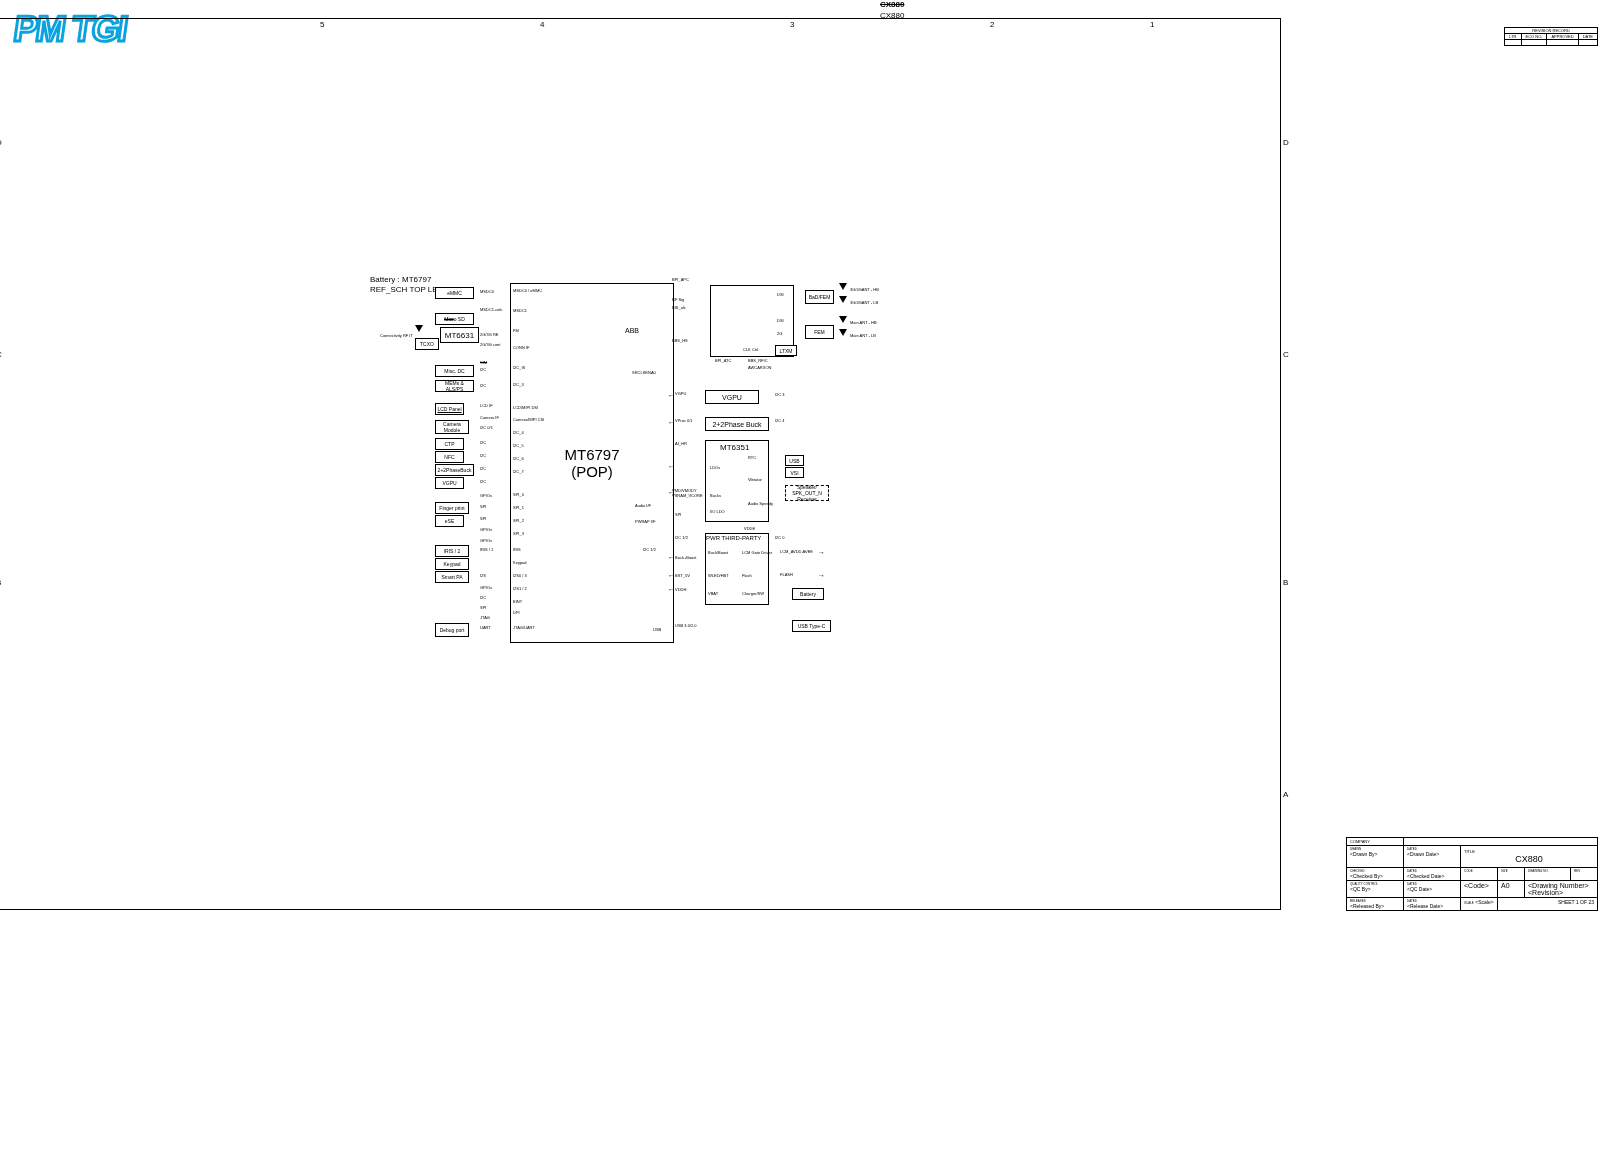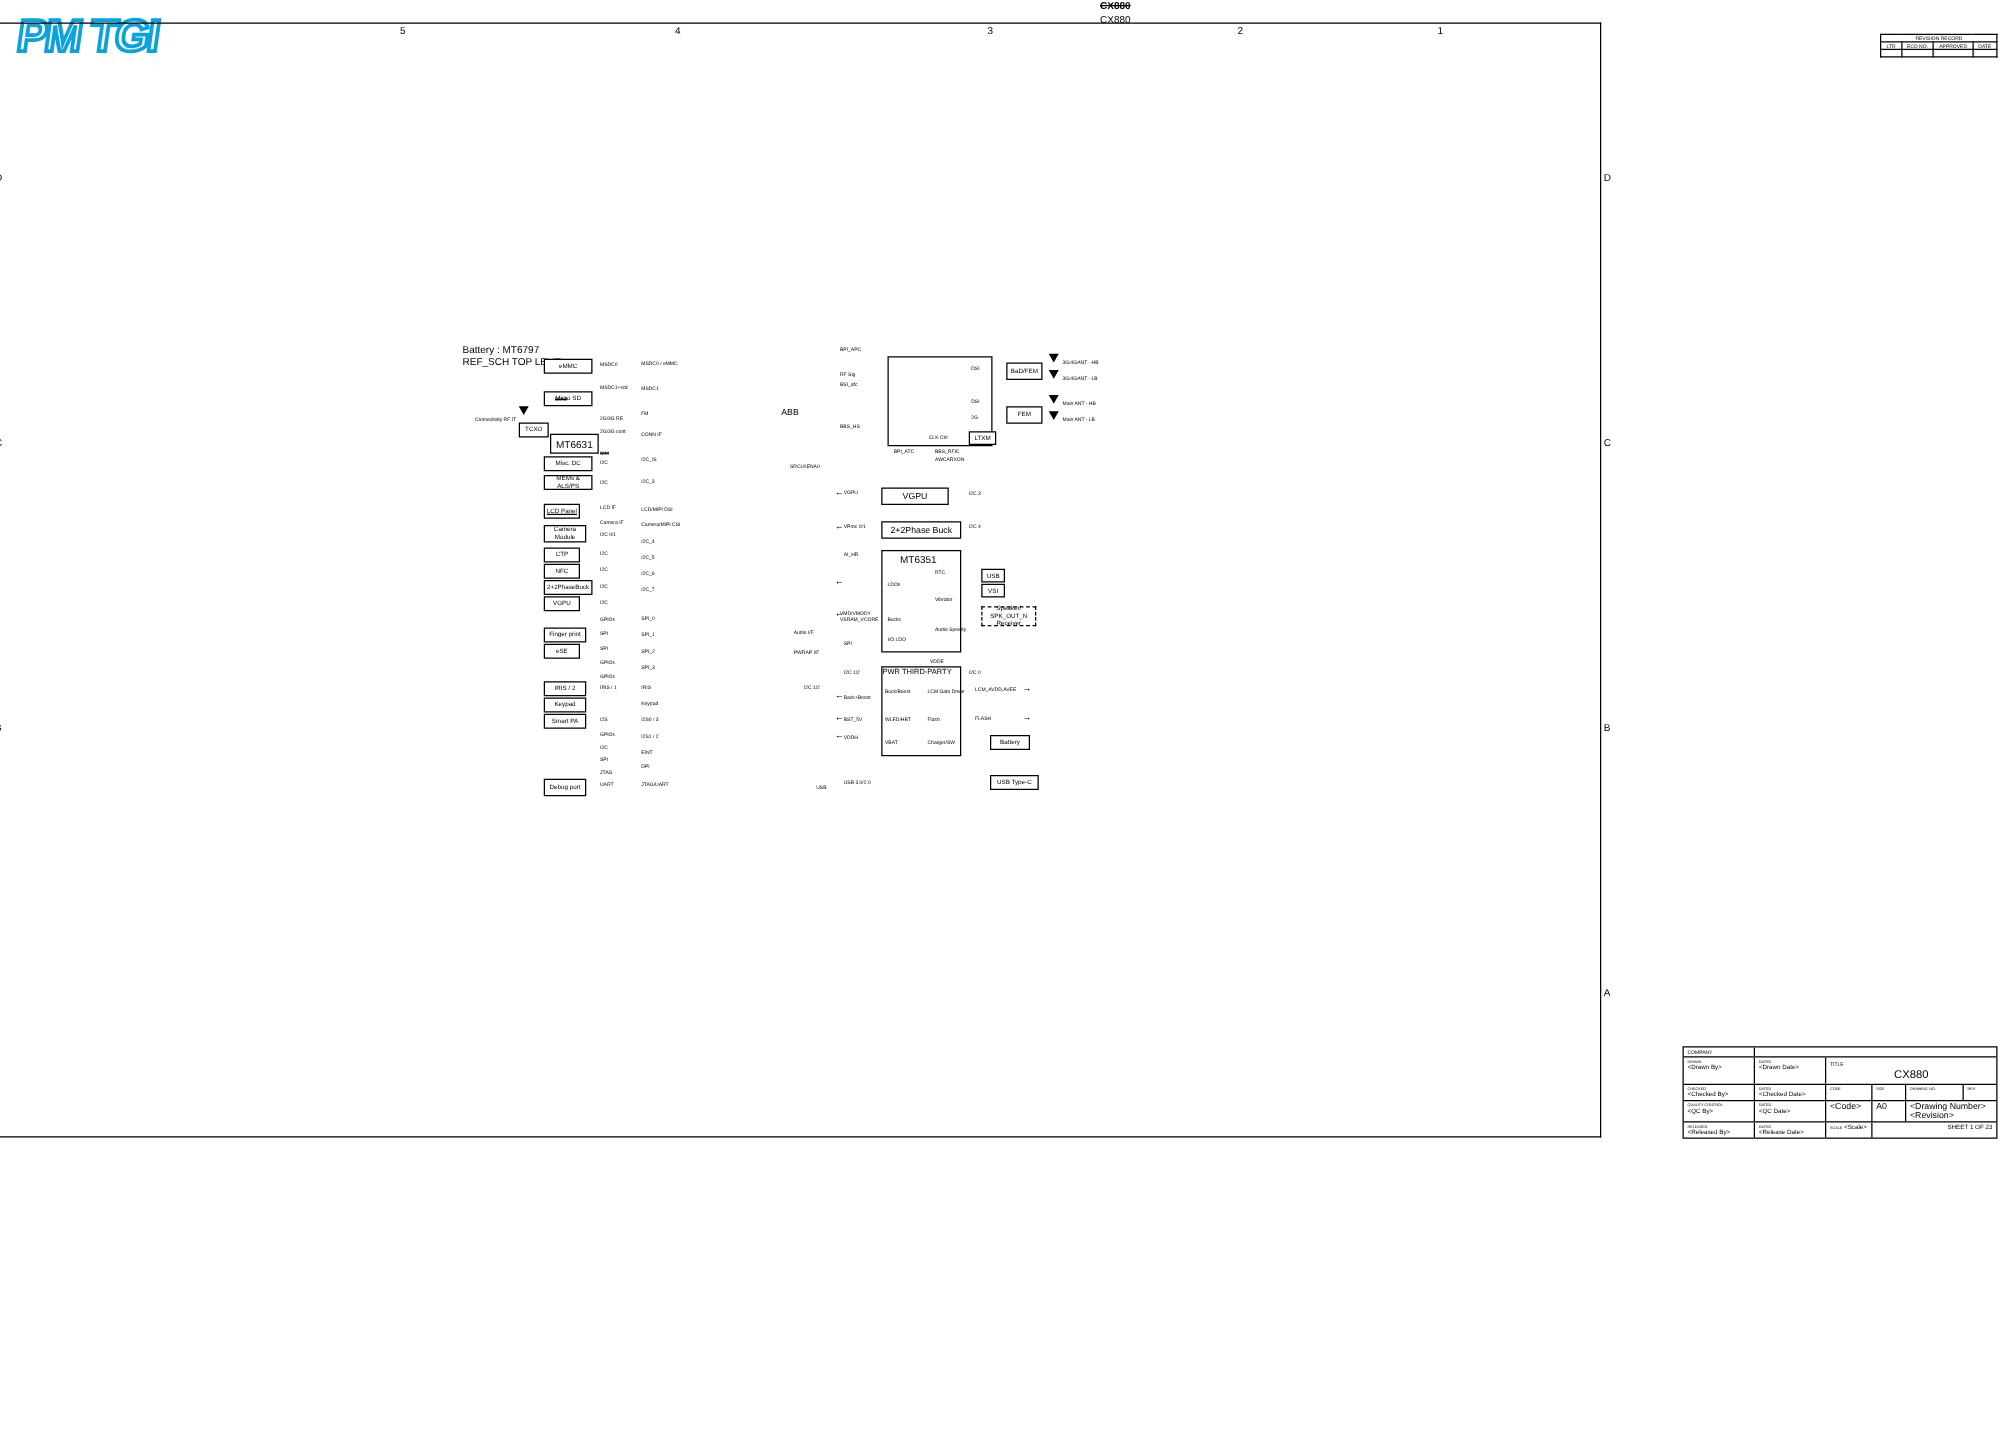--- a/index.html
+++ b/index.html
@@ -82,21 +82,21 @@
     <div class="lbl" style="top:14px;left:110px">MSDC0</div>
 
     <div class="box" style="top:38px;left:65px;width:35px;height:10px">Micro SD</div>
     <div class="lbl" style="top:32px;left:110px">MSDC1+sdc</div>
     <div class="lbl" style="top:42px;left:74px;text-decoration:line-through">SDIO</div>
 
     <div class="box" style="top:63px;left:45px;width:20px;height:10px">TCXO</div>
     <div class="lbl" style="top:58px;left:10px">Connectivity RF IT</div>
     <div class="ant" style="top:50px;left:45px;transform:rotate(180deg)"></div>
 
-    <div class="box" style="top:72px;left:70px;width:35px;height:14px;font-size:8px">MT6631</div>
+    <div class="box" style="top:52px;left:70px;width:35px;height:14px;font-size:8px">MT6631</div>
     <div class="lbl" style="top:57px;left:110px">2G/3G RE</div>
     <div class="lbl" style="top:67px;left:110px">2G/3G cont</div>
 
     <div class="box" style="top:90px;left:65px;width:35px;height:10px">Misc. DC</div>
     <div class="lbl" style="top:85px;left:110px;text-decoration:line-through">SIM</div>
     <div class="lbl" style="top:92px;left:110px">I2C</div>
 
     <div class="box" style="top:105px;left:65px;width:35px;height:10px">MEMs &amp; ALS/PS</div>
     <div class="lbl" style="top:108px;left:110px">I2C</div>
 
@@ -136,20 +136,26 @@
     <div class="box" style="top:296px;left:65px;width:30px;height:10px">Smart PA</div>
     <div class="lbl" style="top:298px;left:110px">I2S</div>
     <div class="lbl" style="top:310px;left:110px">GPIOs</div>
     <div class="lbl" style="top:320px;left:110px">I2C</div>
     <div class="lbl" style="top:330px;left:110px">SPI</div>
     <div class="lbl" style="top:340px;left:110px">JTAG</div>
 
     <div class="box" style="top:348px;left:65px;width:30px;height:12px">Debug port</div>
     <div class="lbl" style="top:350px;left:110px">UART</div>
 
+    <div class="box" style="top:8px;left:140px;width:160px;height:358px">
+      <div style="text-align:center">
+        <div class="big">MT6797</div>
+        <div class="big">(POP)</div>
+      </div>
+    </div>
 
     <div class="lbl" style="top:13px;left:143px">MSDC0 / eMMC</div>
     <div class="lbl" style="top:33px;left:143px">MSDC1</div>
     <div class="lbl" style="top:53px;left:143px">FM</div>
     <div class="lbl" style="top:70px;left:143px">CONN IF</div>
     <div class="lbl" style="top:90px;left:143px">I2C_IS</div>
     <div class="lbl" style="top:107px;left:143px">I2C_3</div>
     <div class="lbl" style="top:130px;left:143px">LCD/MIPI DSI</div>
     <div class="lbl" style="top:142px;left:143px">Camera/MIPI CSI</div>
     <div class="lbl" style="top:155px;left:143px">I2C_4</div>

